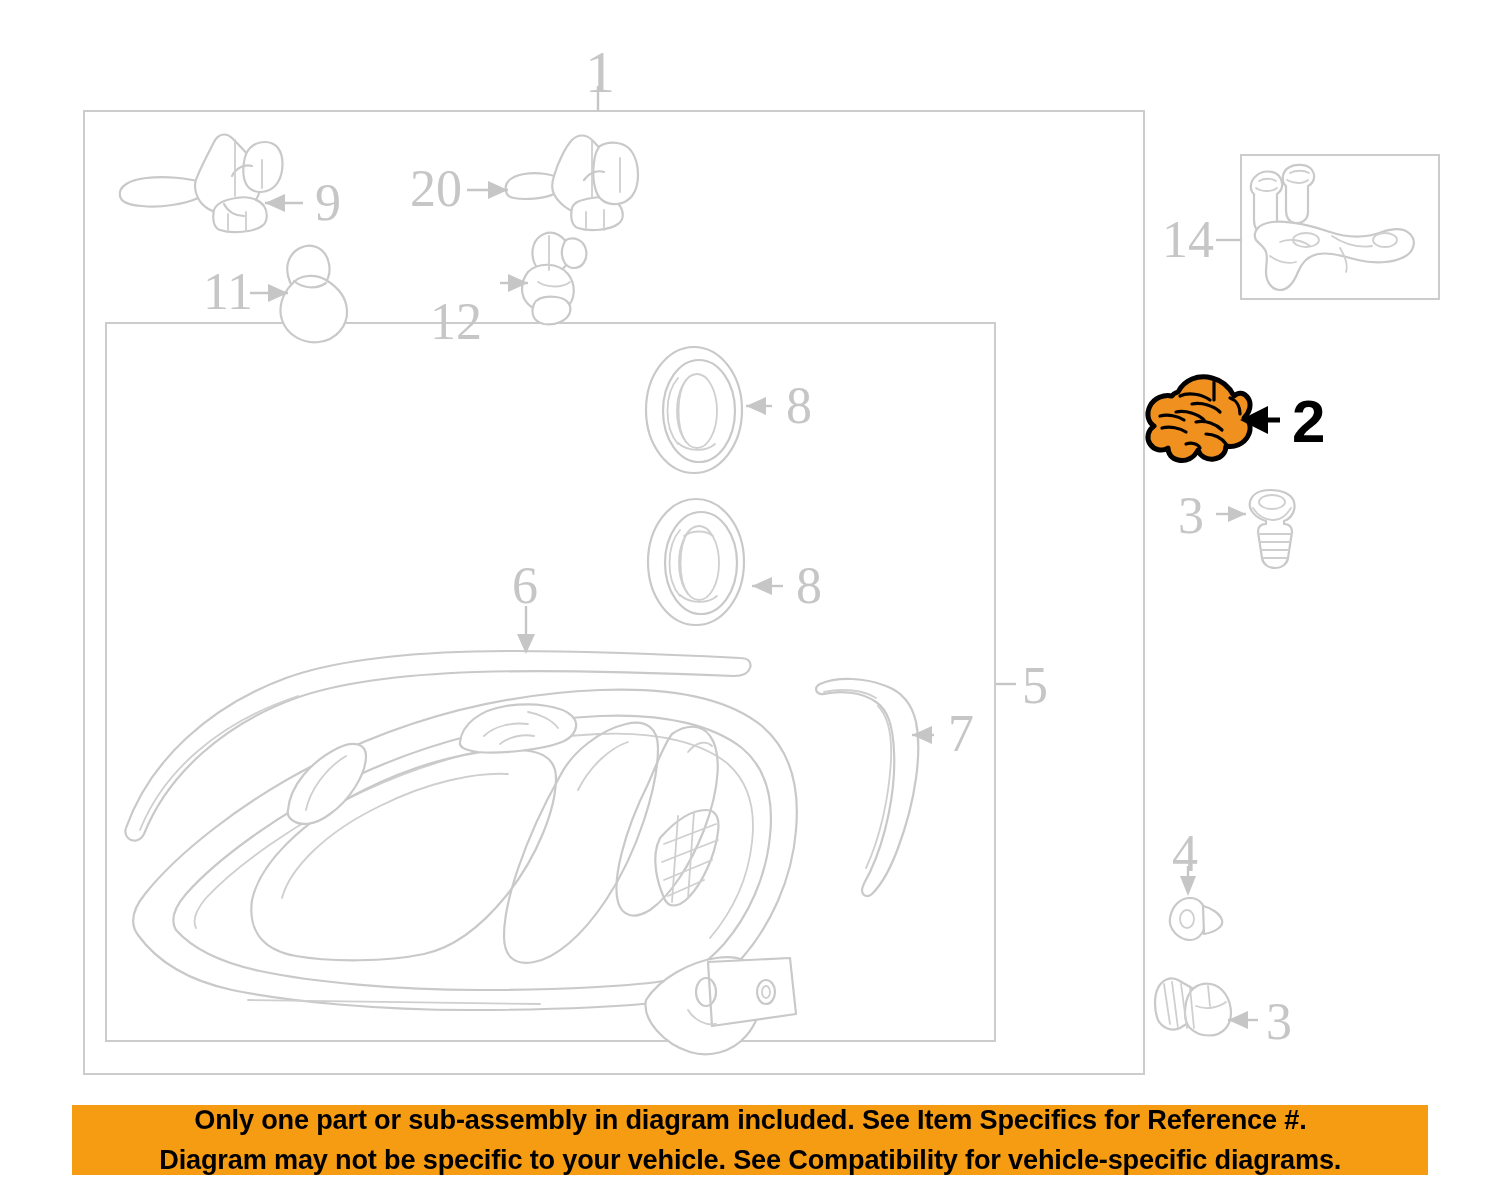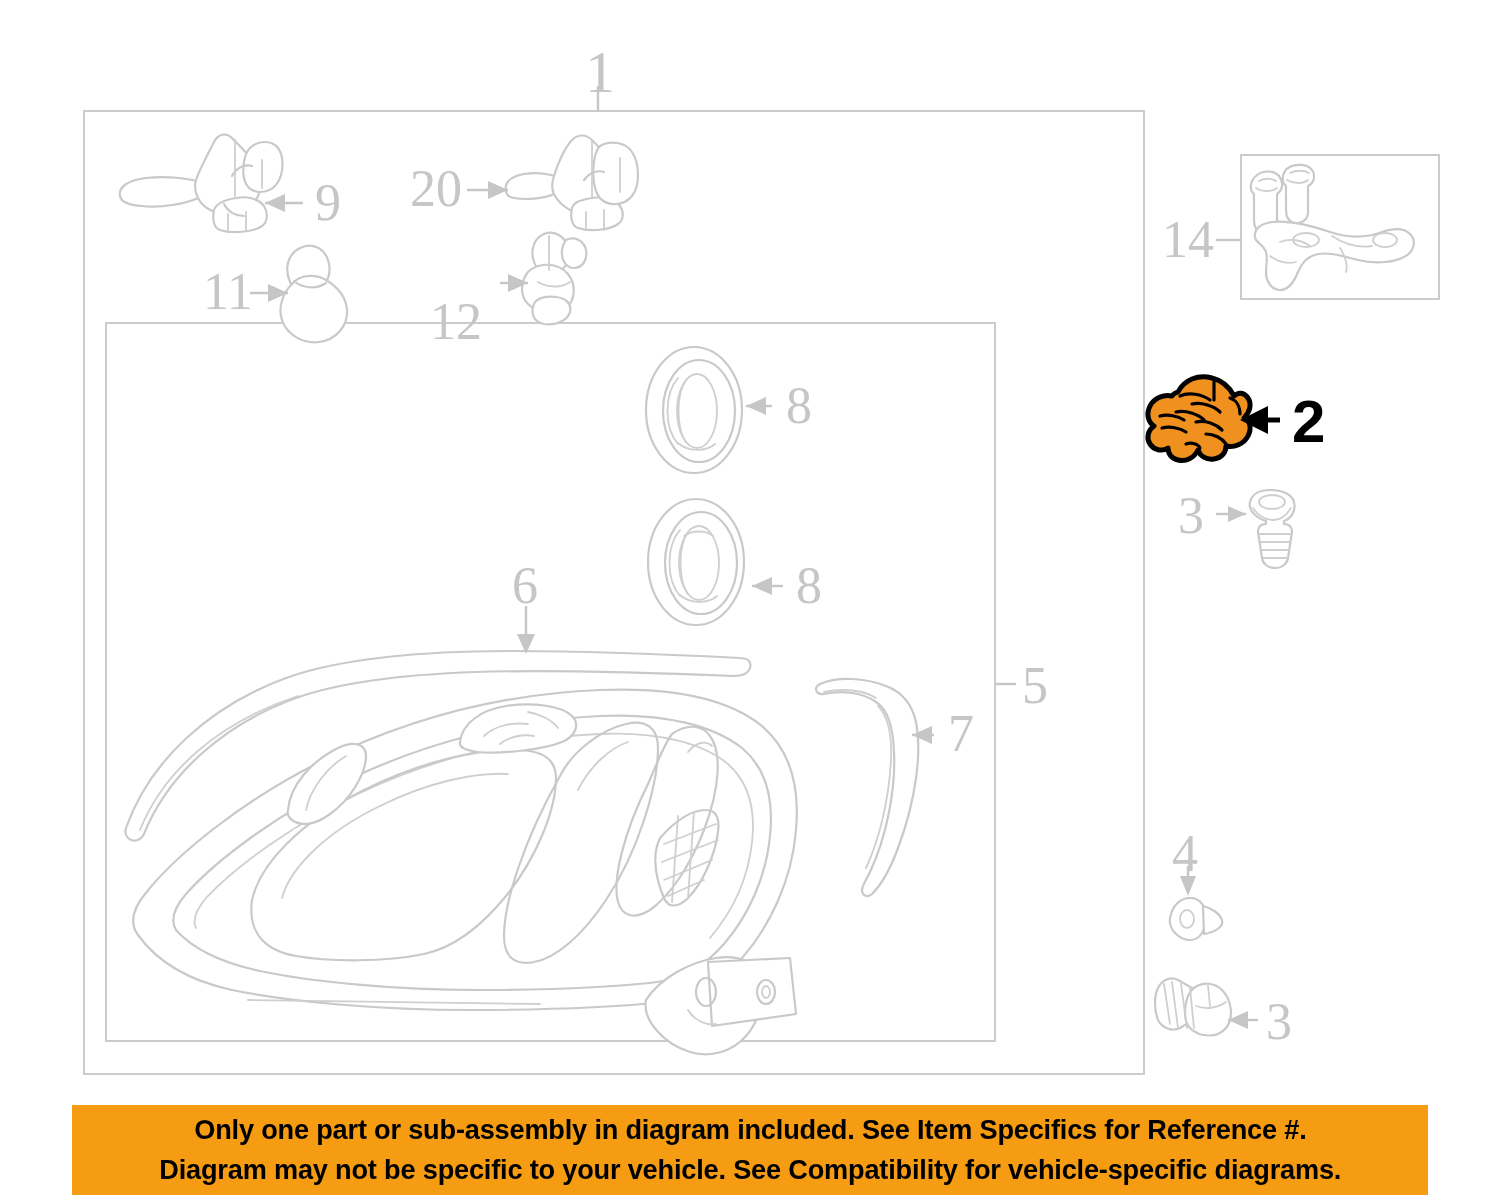--- a/index.html
+++ b/index.html
@@ -77,21 +77,21 @@
     width: 1500px; height: 1196px;
     pointer-events: none;
   }
 
   
   .banner {
     position: absolute;
     left: 72px;
     top: 1105px;
     width: 1356px;
-    height: 90px;
+    height: 70px;
     background: #f59c13;
     box-sizing: border-box;
     display: flex;
     flex-direction: column;
     align-items: center;
     justify-content: center;
     overflow: hidden;
   }
   .banner-line {
     color: #000000;

